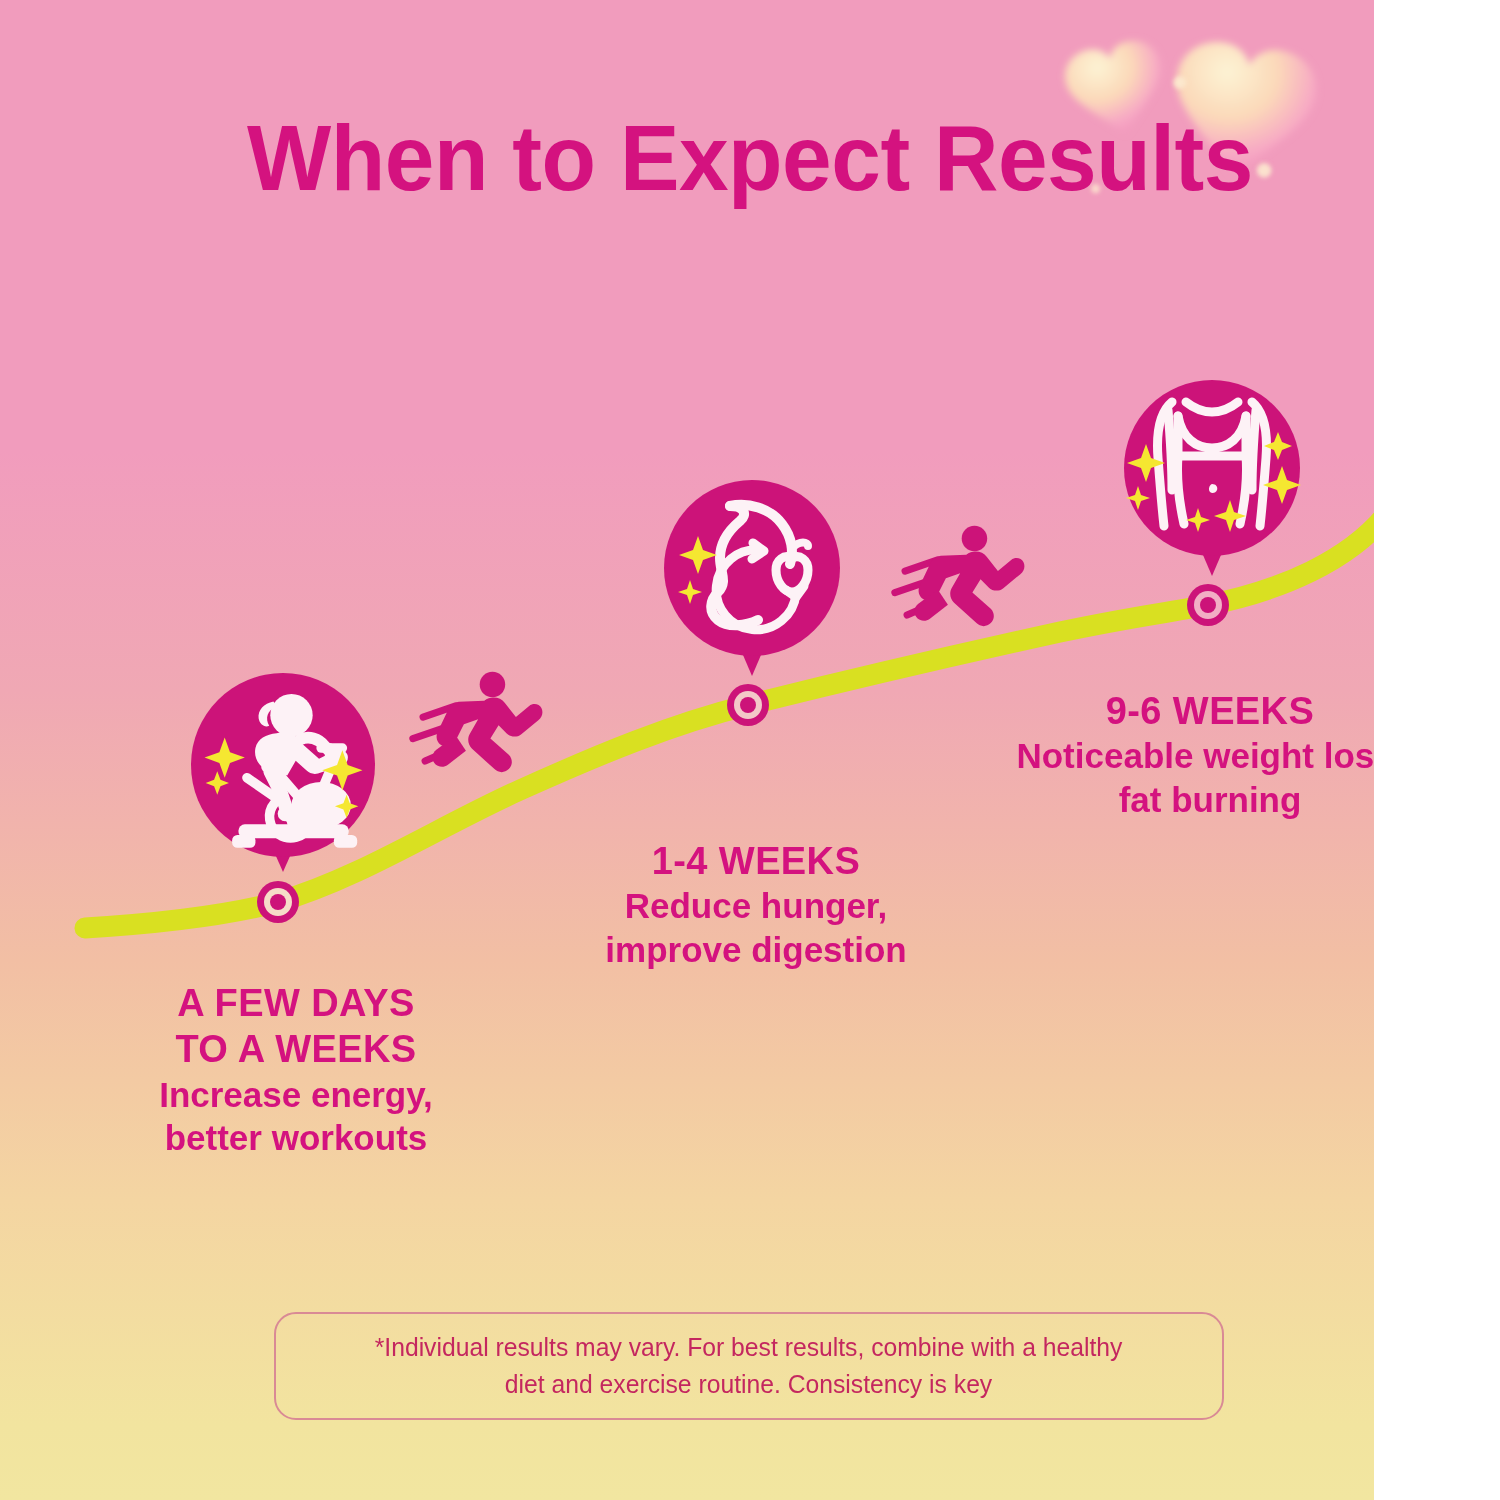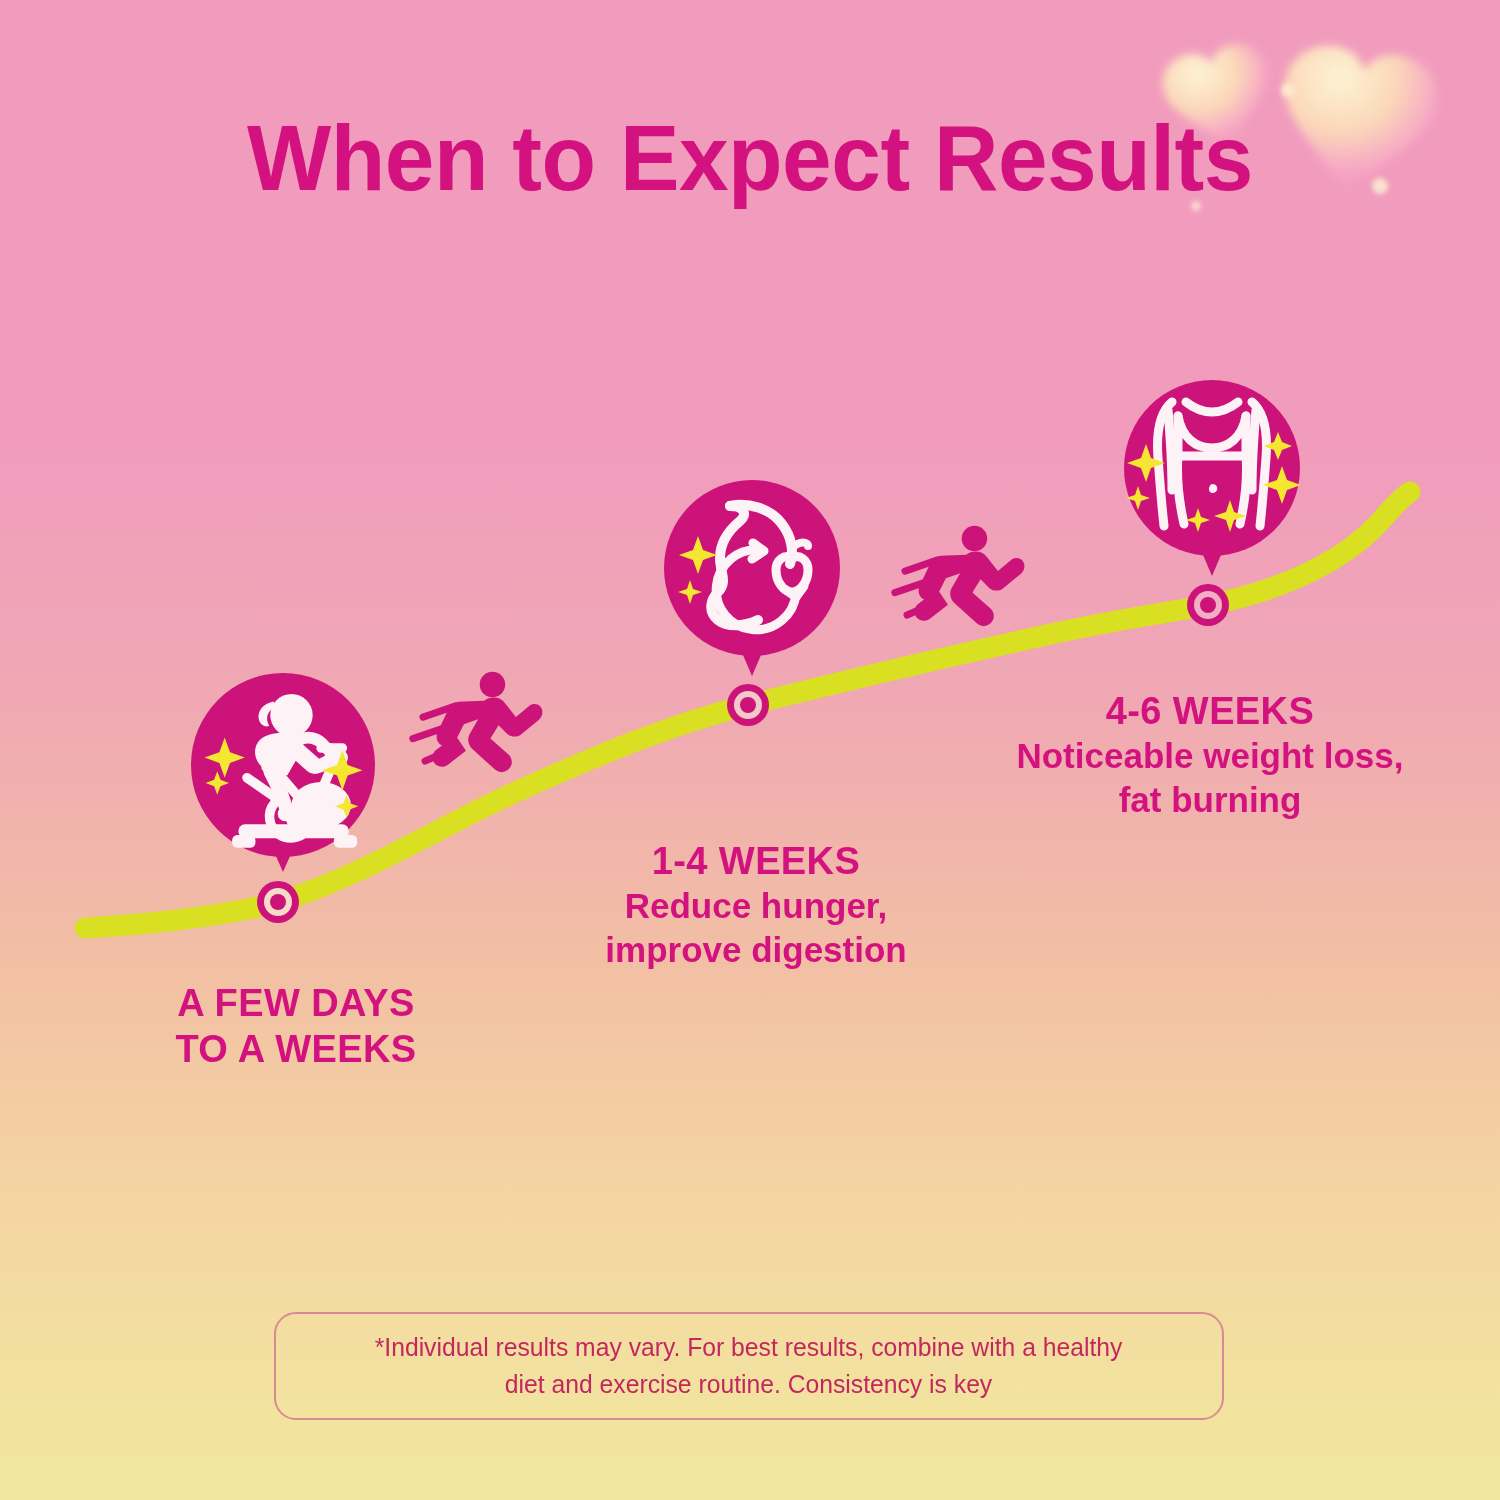--- a/index.html
+++ b/index.html
@@ -8,21 +8,21 @@
   }
   body {
     width: 1500px;
     height: 1500px;
     overflow: hidden;
     font-family: "Liberation Sans", sans-serif;
   }
 
   #poster {
     position: relative;
-    width: 1500px;
+    width: 1374px;
     height: 1500px;
     background: linear-gradient(to bottom,
         #f19cbd 0%,
         #f19cbd 30%,
         #f0a8b4 46%,
         #f2bfa4 64%,
         #f4d5a2 80%,
         #f2e49f 95%,
         #f2e6a0 100%);
     overflow: hidden;
@@ -330,30 +330,32 @@
     <g>
       <circle cx="1208" cy="605" r="21" fill="#cc1379"></circle>
       <circle cx="1208" cy="605" r="14" fill="#f2aec4"></circle>
       <circle cx="1208" cy="605" r="8" fill="#cc1379"></circle>
     </g>
   </svg>
 
   <div class="milestone-text" id="ms0">
     <div class="milestone-heading">A FEW DAYS
 TO A WEEKS</div>
+    <div class="milestone-body">Increase energy,
+better workouts</div>
   </div>
 
   <div class="milestone-text" id="ms1">
     <div class="milestone-heading">1-4 WEEKS</div>
     <div class="milestone-body">Reduce hunger,
 improve digestion</div>
   </div>
 
   <div class="milestone-text" id="ms2">
-    <div class="milestone-heading">4-6 WEEKS</div>
+    <div class="milestone-heading">9-6 WEEKS</div>
     <div class="milestone-body">Noticeable weight loss,
 fat burning</div>
   </div>
 
   <div class="footnote">
     <div class="footnote-text">*Individual results may vary. For best results, combine with a healthy
 diet and exercise routine. Consistency is key</div>
   </div>
 
 </div>

